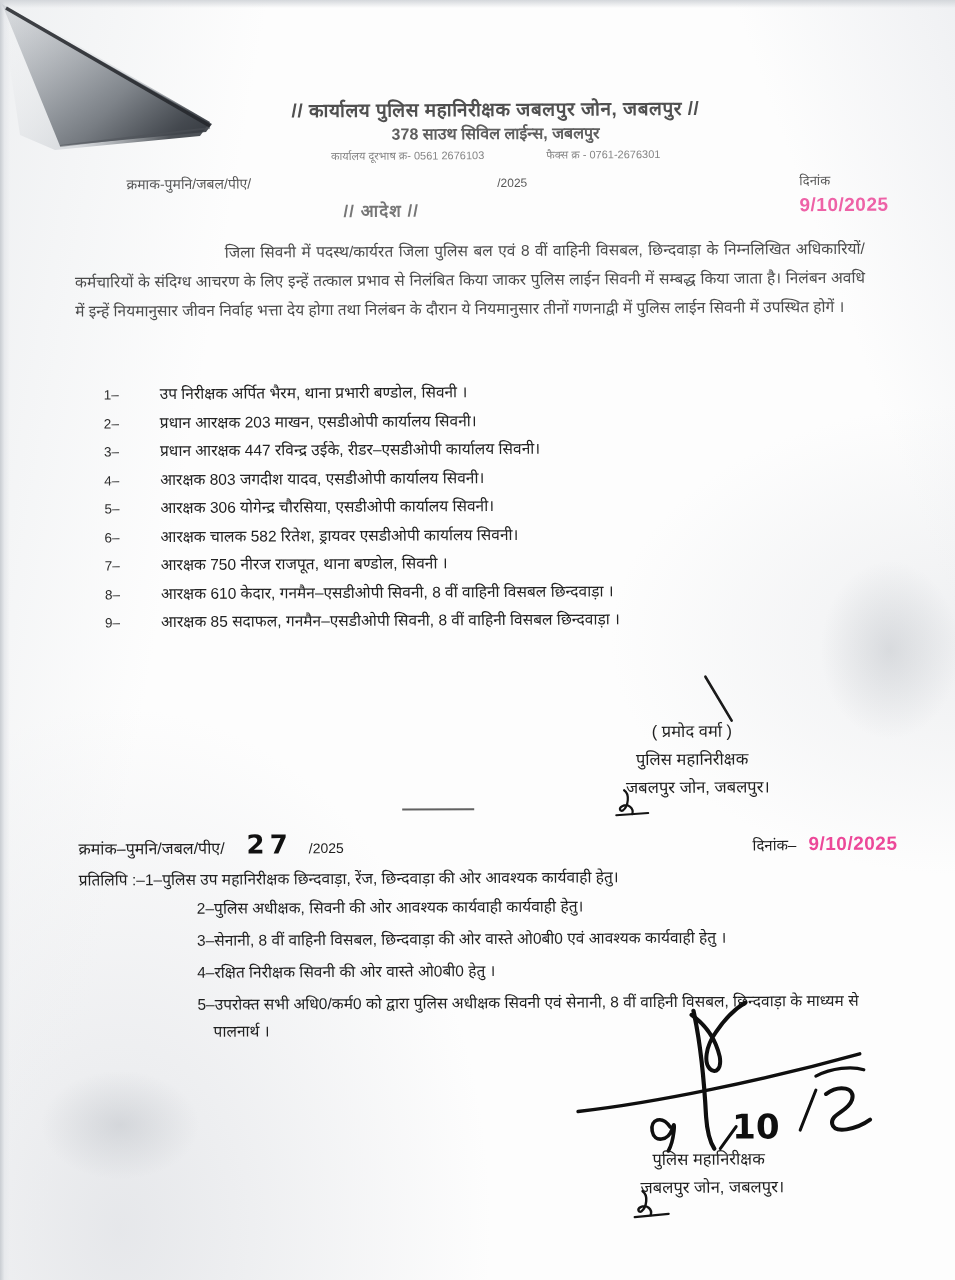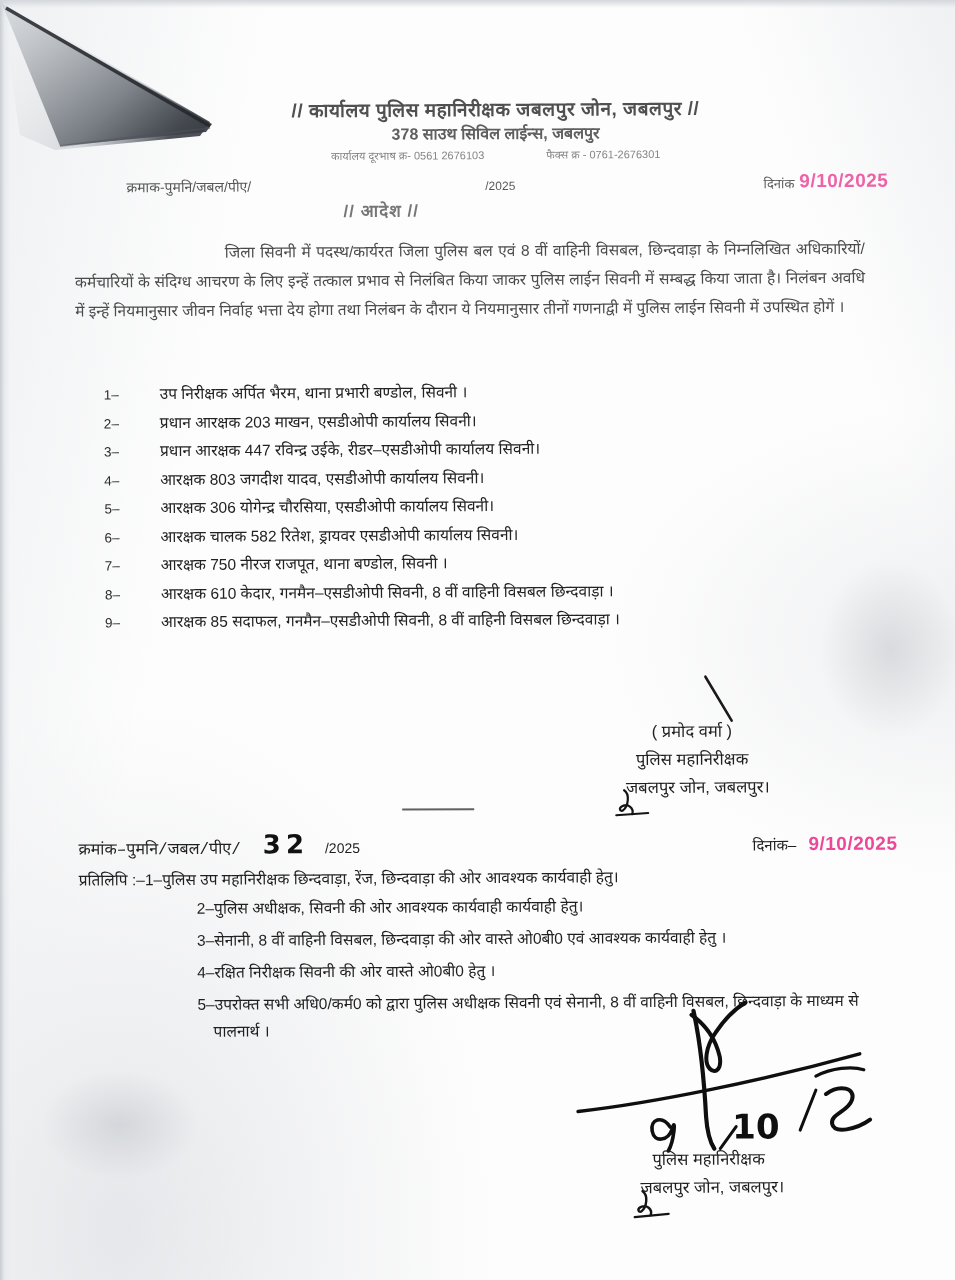--- a/index.html
+++ b/index.html
@@ -118,22 +118,23 @@
     margin-left: auto;
     margin-right: auto;
     padding-left: 110px;
     font-size: 12px;
   }
   .ref-date {
     margin-left: auto;
     white-space: nowrap;
     font-size: 13px;
     display: flex;
-    align-items: flex-end;
+    align-items: flex-start;
     gap: 5px;
+    flex-direction: column;
   }
   .hand-date {
     font-family: Liberation Sans, sans-serif;
     font-size: 19px;
     font-weight: bold;
     color: #ec4899;
     letter-spacing: 0.5px;
   }
 
   .order-heading {
@@ -225,21 +226,21 @@
   .ref-row-2 {
     position: absolute;
     top: 828px;
     left: 76px;
     right: 100px;
     display: flex;
     align-items: baseline;
     font-size: 16px;
     color: #1f1f1f;
   }
-  .ref2-no { white-space: nowrap; font-family: Liberation Mono, monospace; }
+  .ref2-no { white-space: nowrap; }
   .ref2-hand {
     font-family: "DejaVu Sans", sans-serif;
     font-size: 26px;
     font-weight: bold;
     margin: 0 16px 0 22px;
     letter-spacing: 5px;
     color: #111;
   }
   .ref2-year { font-size: 14px; }
   .ref2-date {
@@ -415,21 +416,21 @@
 
     <svg class="sig-initial-1" viewBox="0 0 44 36">
       <path d="M 10 6 C 16 10, 14 22, 9 26 C 6 28, 4 24, 8 22 C 14 19, 20 24, 18 30" stroke="#141414" stroke-width="2.2" fill="none" stroke-linecap="round"></path>
       <path d="M 2 31 L 34 29" stroke="#141414" stroke-width="2" fill="none" stroke-linecap="round"></path>
     </svg>
 
     <div class="mid-rule"></div>
 
     <div class="ref-row-2">
       <span class="ref2-no">क्रमांक–पुमनि/जबल/पीए/</span>
-      <span class="ref2-hand">32</span>
+      <span class="ref2-hand">27</span>
       <span class="ref2-year">/2025</span>
       <span class="ref2-date">
         <span>दिनांक–</span>
         <span class="hand-date">9/10/2025</span>
       </span>
     </div>
 
     <div class="copy-block">
       <div class="copy-lead">
         <span class="copy-lead-label">प्रतिलिपि :–</span>

